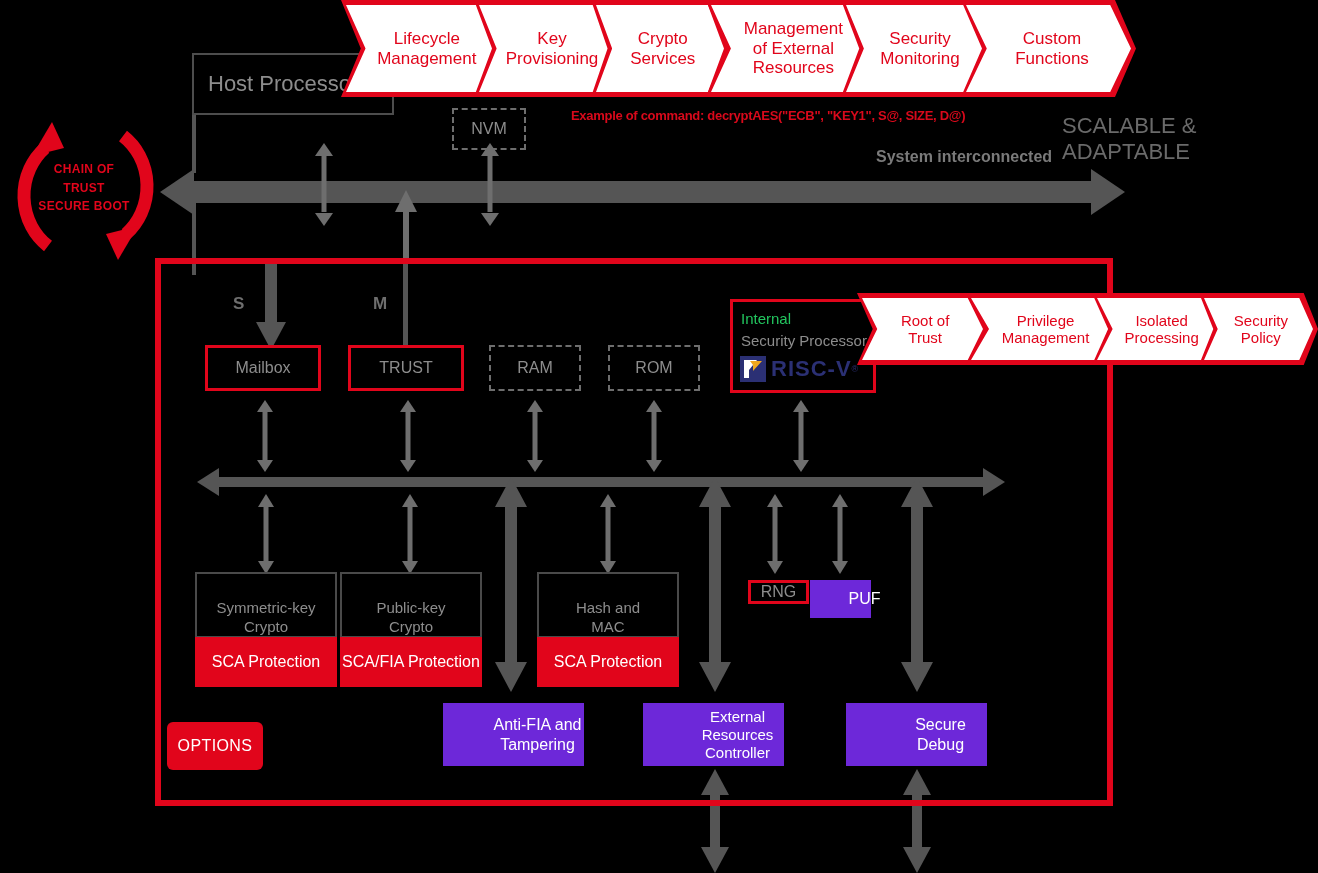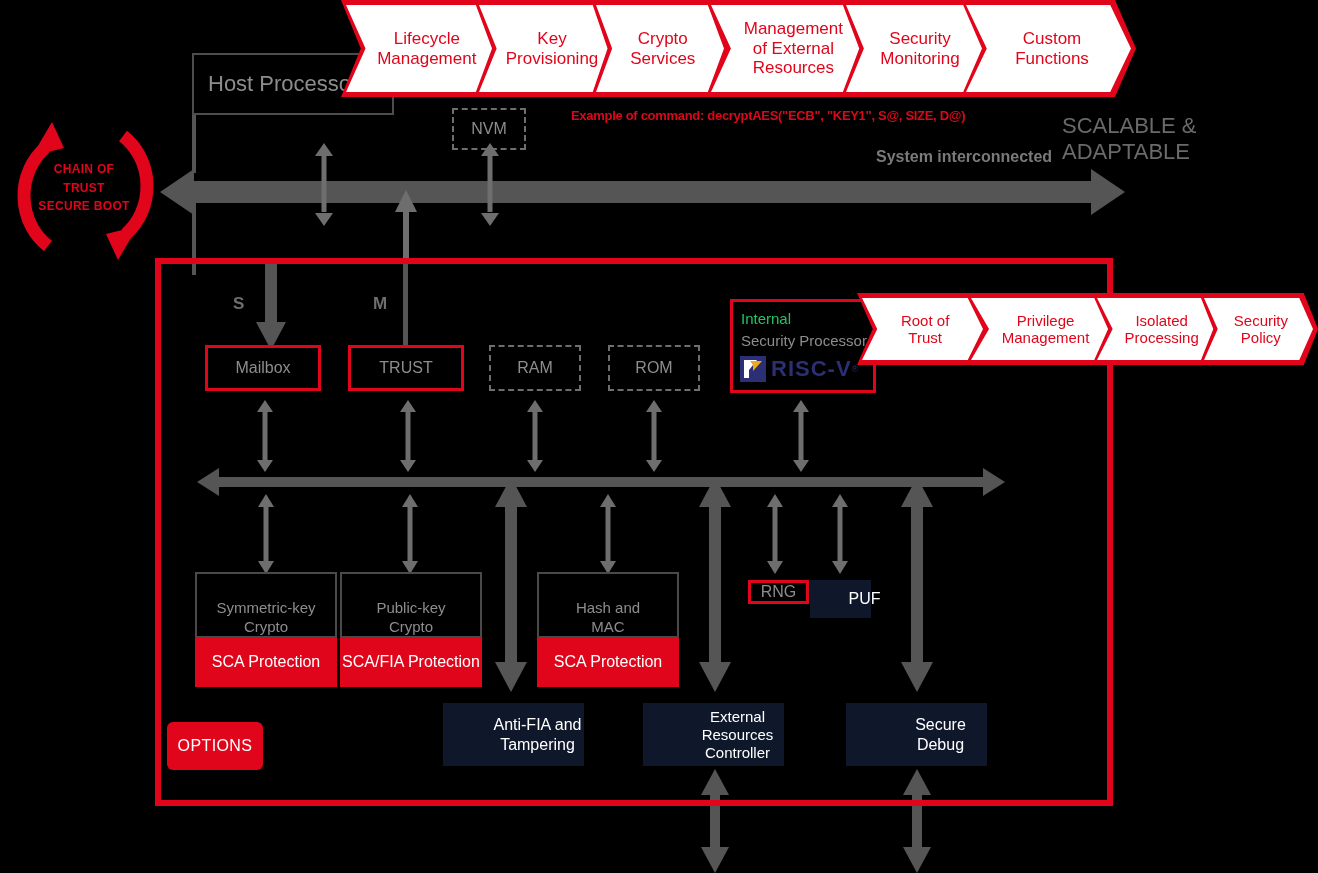--- a/index.html
+++ b/index.html
@@ -40,21 +40,21 @@
     position:absolute; border:2px dashed #6e6e6e; background:#000;
     display:flex; align-items:center; justify-content:center;
     color:#8d8d8d; text-align:center; line-height:1.2;
   }
   .boxRedOutline {
     position:absolute; border:3px solid #e1051b; background:#000;
     display:flex; align-items:center; justify-content:center;
     color:#8d8d8d; text-align:center; line-height:1.2;
   }
   .boxRedSolid {
-    position:absolute; background:#0f172a; color:#ffffff;
+    position:absolute; background:#6d28d9; color:#ffffff;
     display:flex; align-items:center; justify-content:center;
     text-align:center; line-height:1.2;padding-left:48px;
   }
   .cryptoBlock { position:absolute; }
   .cryptoBlock .top {
     position:absolute; left:0; right:0; top:0;
     border:2px solid #4a4a4a; background:#000;
     display:flex; align-items:flex-end; justify-content:center;
     color:#8d8d8d; text-align:center; line-height:1.22; font-size:15px;
   }

